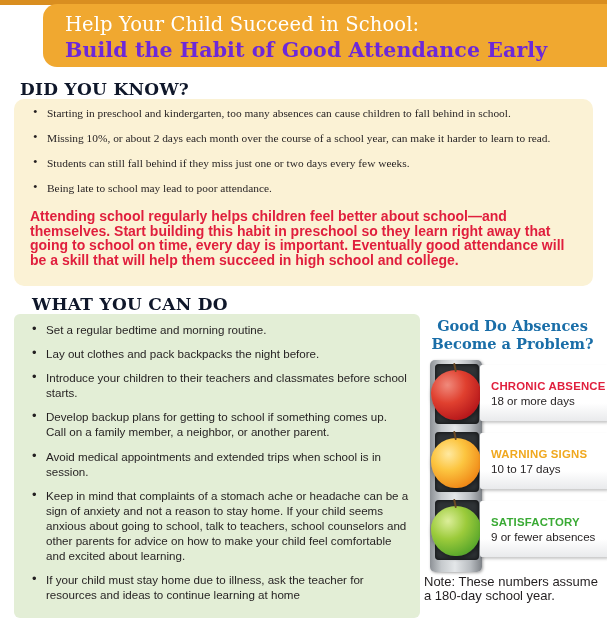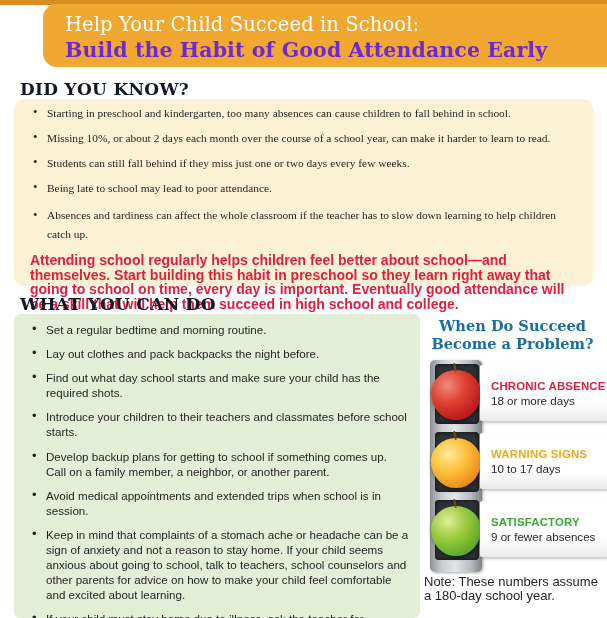--- a/index.html
+++ b/index.html
@@ -54,21 +54,21 @@
   
   .sec-heading{
     position:absolute;
     font-family:"DejaVu Serif", serif;
     font-weight:bold;
     color:#0f172a;
     font-size:17px;
     letter-spacing:.3px;
   }
   #h-didyouknow{left:20px;top:79px;}
-  #h-whatyoucando{left:20px;top:294px;}
+  #h-whatyoucando{left:32px;top:294px;}
 
   
   .cream-panel{
     position:absolute;left:14px;top:99px;
     width:579px;height:187px;
     background:#fbf2d5;
     border-radius:10px;
     box-sizing:border-box;
     padding:7px 12px 0 12px;
   }
@@ -245,44 +245,42 @@
   </div>
 
   <div class="sec-heading" id="h-didyouknow">DID YOU KNOW?</div>
 
   <div class="cream-panel">
     <ul>
       <li>Starting in preschool and kindergarten, too many absences can cause children to fall behind in school.</li>
       <li>Missing 10%, or about 2 days each month over the course of a school year, can make it harder to learn to read.</li>
       <li>Students can still fall behind if they miss just one or two days every few weeks.</li>
       <li>Being late to school may lead to poor attendance.</li>
-      <li class="two-line">Absences and tardiness can affect the whole classroom if the teacher has to slow down learning to help children catch up.</li>
     </ul>
     <p class="redpara">Attending school regularly helps children feel better about school—and themselves. Start building this habit in preschool so they learn right away that going to school on time, every day is important. Eventually good attendance will be a skill that will help them succeed in high school and college.</p>
   </div>
 
   <div class="sec-heading" id="h-whatyoucando">WHAT YOU CAN DO</div>
 
   <div class="green-panel">
     <ul>
       <li>Set a regular bedtime and morning routine.</li>
       <li>Lay out clothes and pack backpacks the night before.</li>
-      <li> Find out what day school starts and make sure your child has the required shots.</li>
       <li>Introduce your children to their teachers and classmates before school starts.</li>
       <li>Develop backup plans for getting to school if something comes up. Call on a family member, a neighbor, or another parent.</li>
       <li>Avoid medical appointments and extended trips when school is in session.</li>
       <li>Keep in mind that complaints of a stomach ache or headache can be a sign of anxiety and not a reason to stay home. If your child seems anxious about going to school, talk to teachers, school counselors and other parents for advice on how to make your child feel comfortable and excited about learning.</li>
       <li>If your child must stay home due to illness, ask the teacher for resources and ideas to continue learning at home</li>
     </ul>
   </div>
 
   <div class="right-panel">
 
     <div class="rp-title">
-      <span>When Do Succeed</span>
+      <span>Good Do Absences</span>
       <span class="t2">Become a Problem?</span>
     </div>
 
     <div class="signal">
       <div class="housing"></div>
       <div class="lamp l1">
         <div class="apple red"></div>
       </div>
       <div class="lamp l2">
         <div class="apple yellow"></div>

